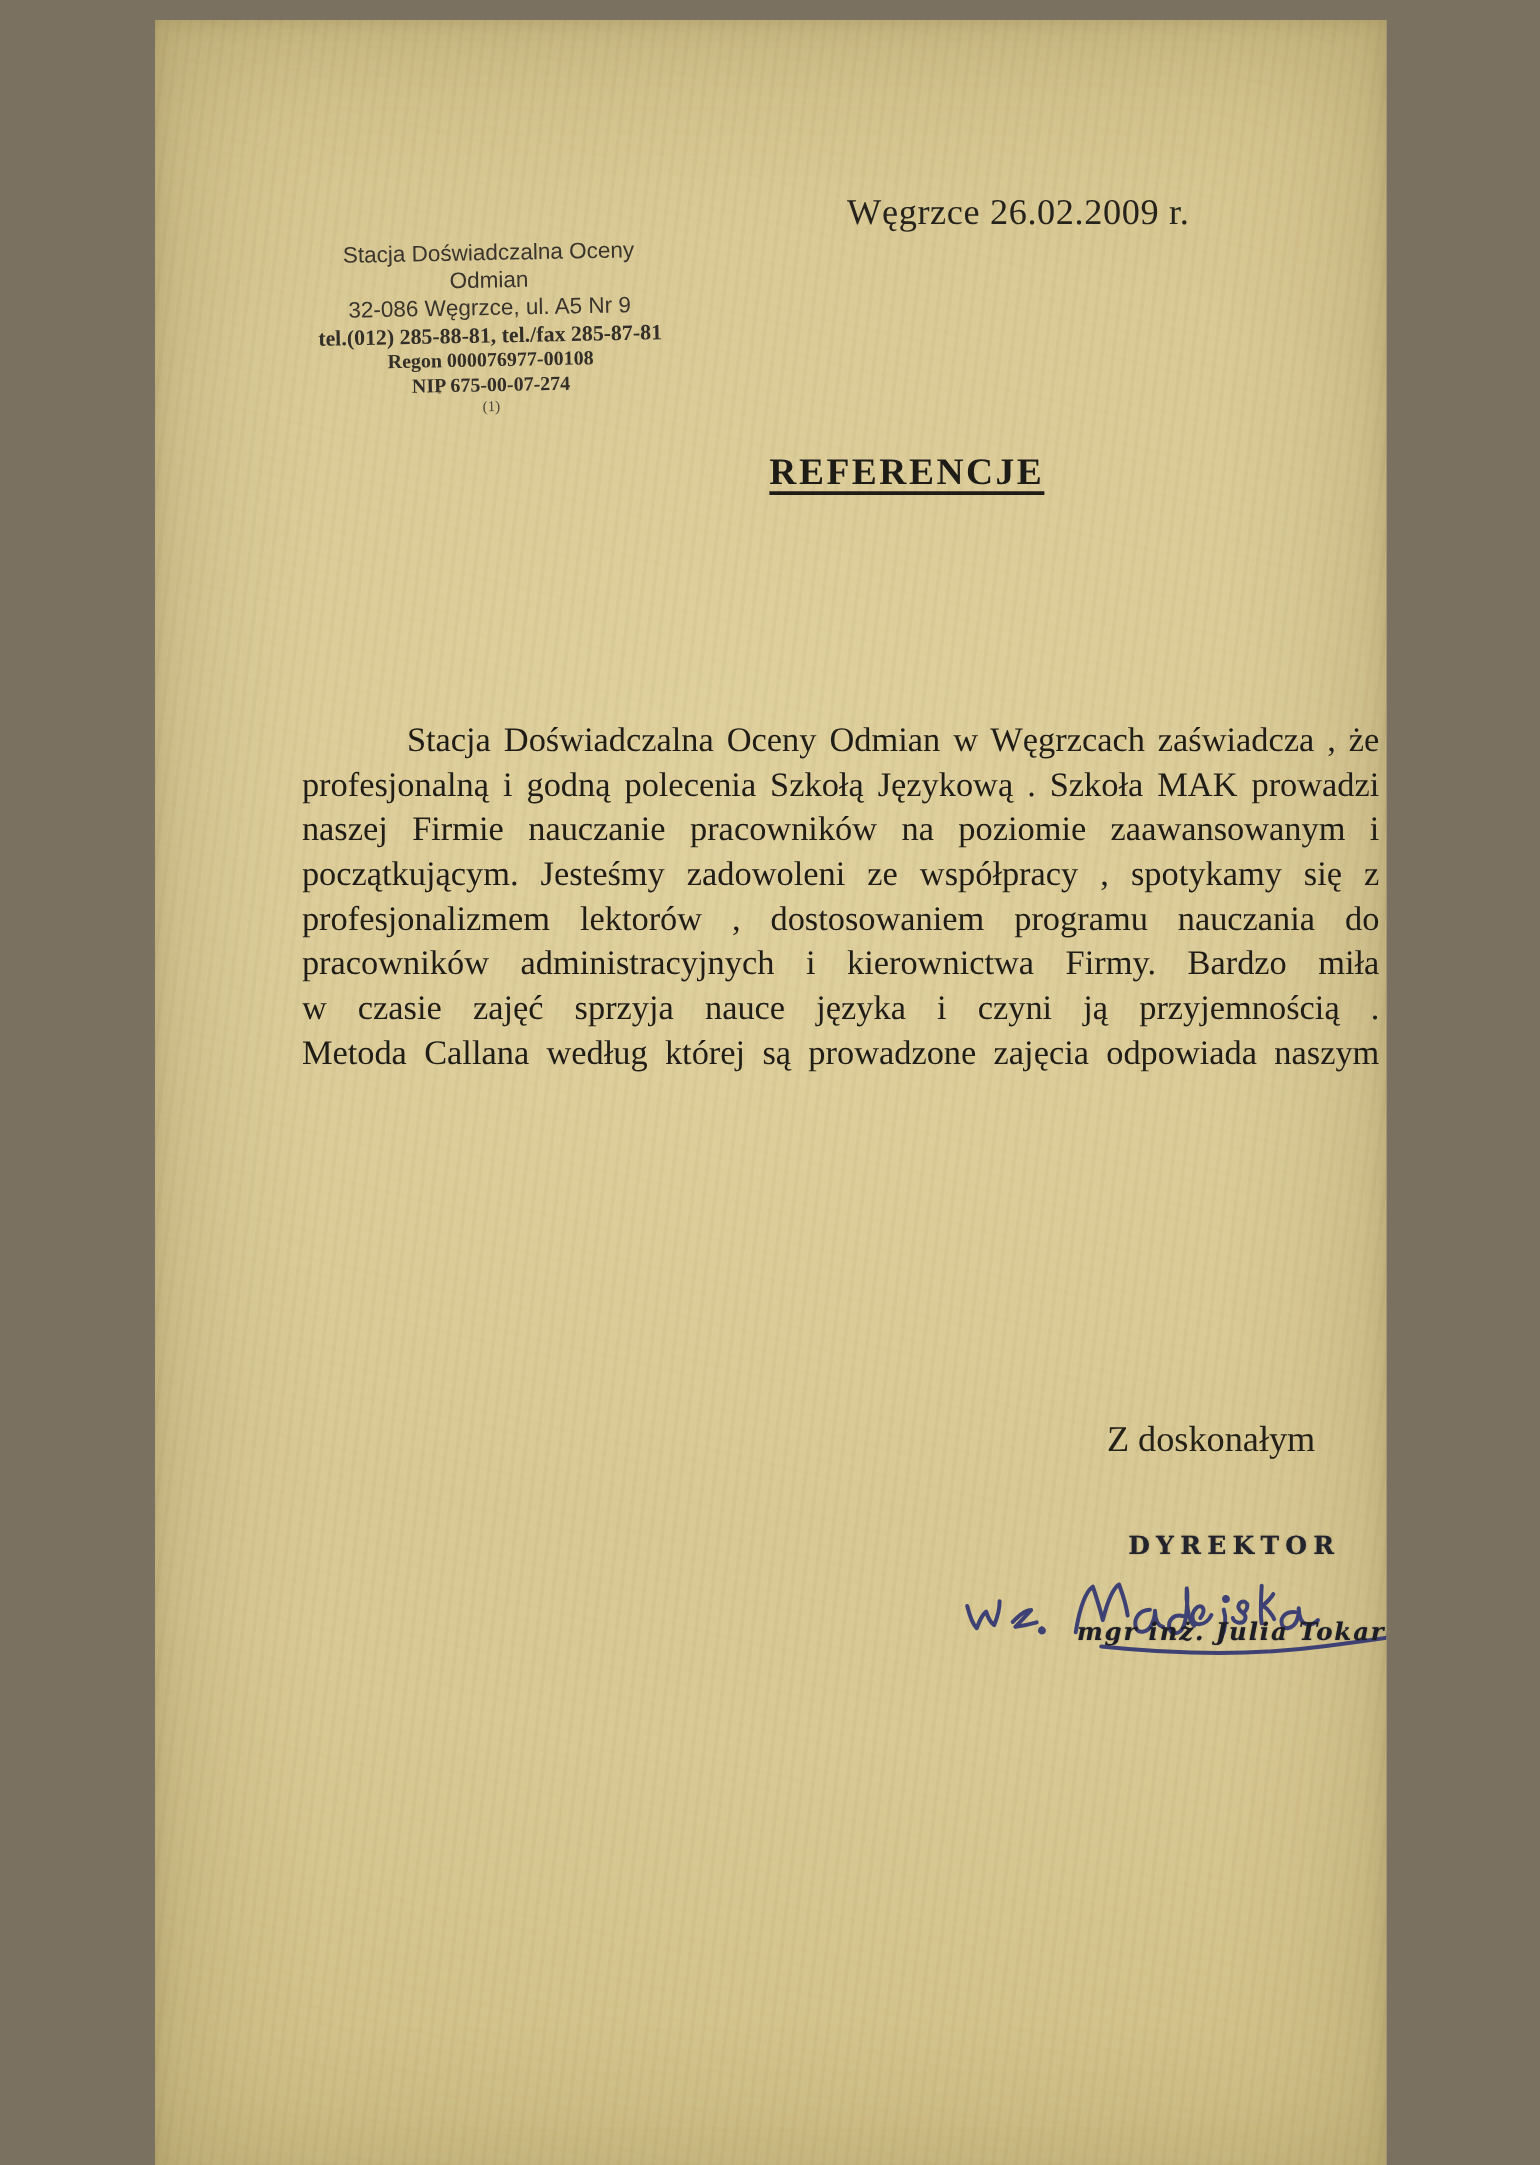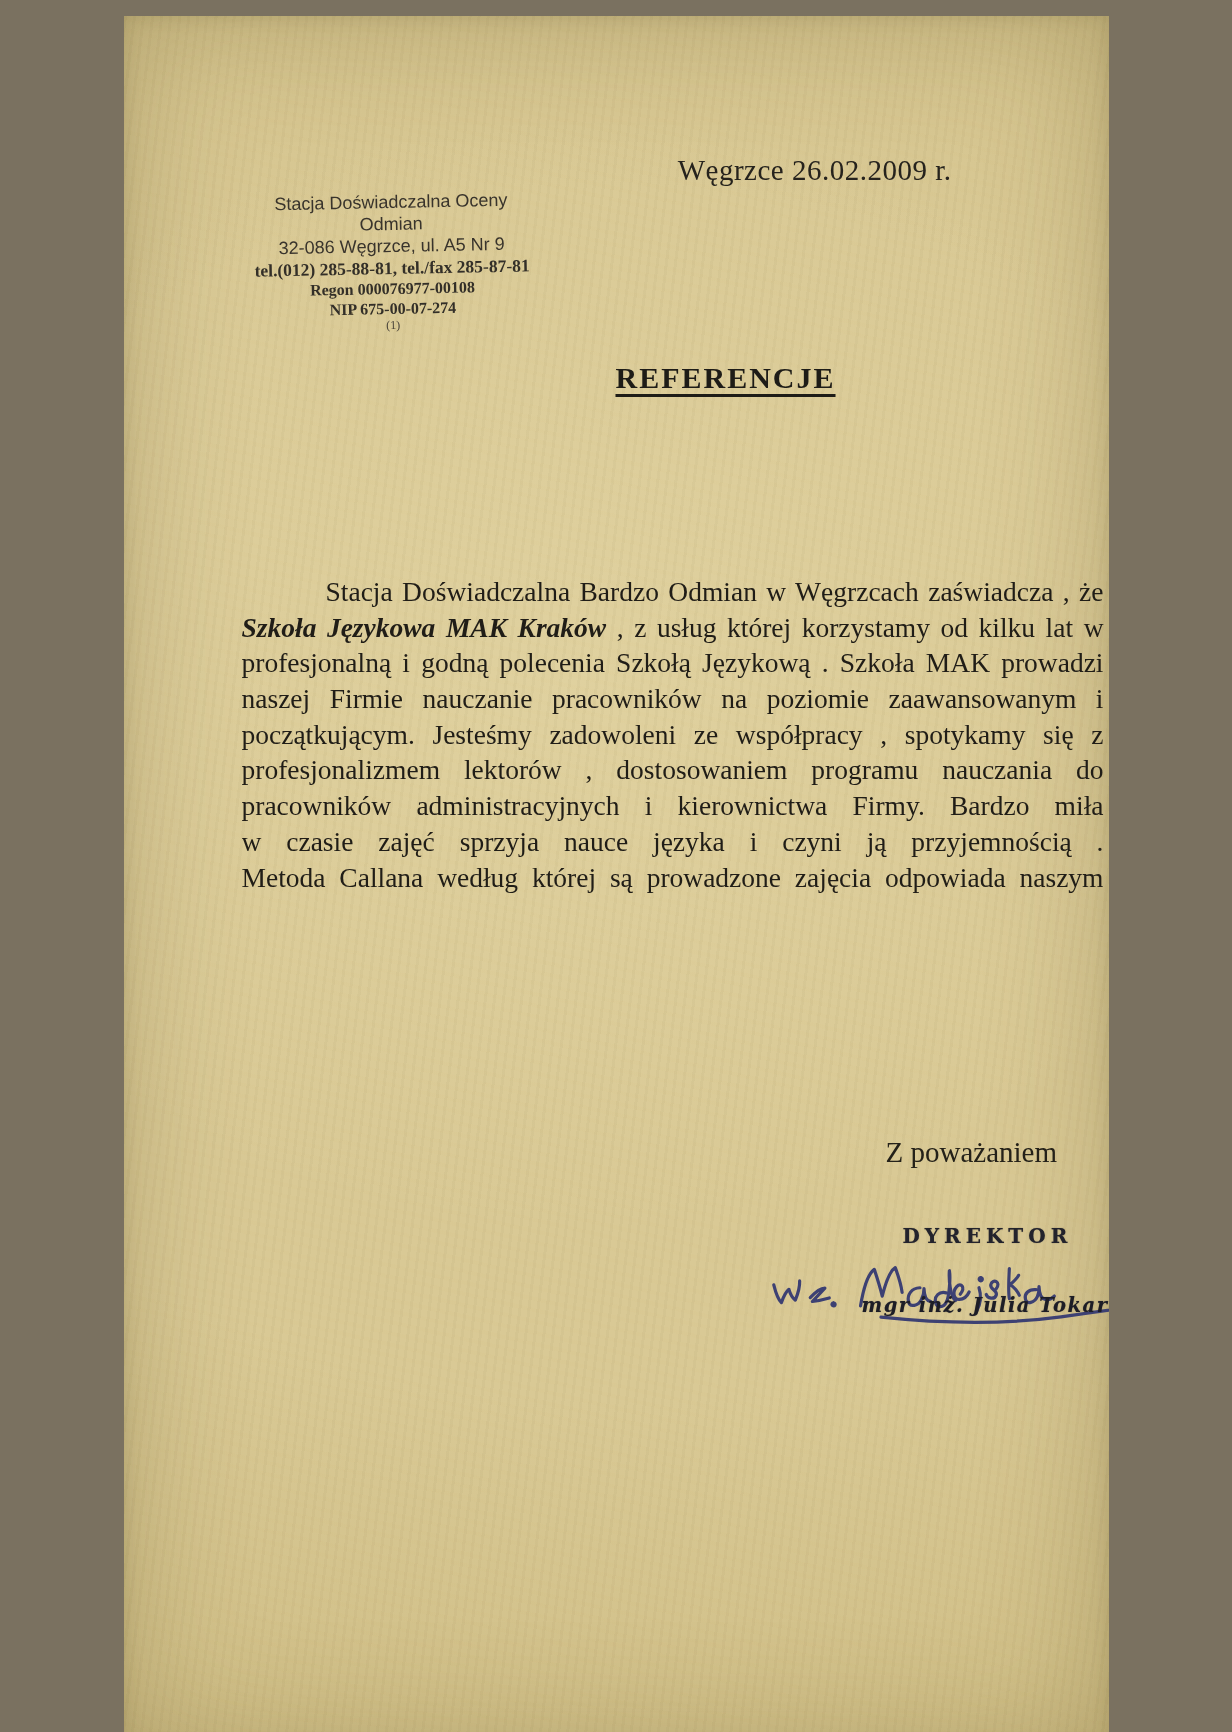--- a/index.html
+++ b/index.html
@@ -100,32 +100,31 @@
     <div class="lh-small">Regon 000076977-00108</div>
     <div class="lh-small">NIP 675-00-07-274</div>
     <div class="lh-tiny">(1)</div>
   </div>
 
   <div class="doc-title">
     <span>REFERENCJE</span>
   </div>
 
   <div class="body-text">
-      <div class="body-line indent"><span>Stacja Doświadczalna Bardzo Odmian w Węgrzcach zaświadcza , że</span></div>
-      <div class="body-line"><span class="bi">Szkoła Językowa MAK  Kraków</span><span> , z usług której korzystamy od kilku  lat w</span></div>
+      <div class="body-line indent"><span>Stacja Doświadczalna Oceny Odmian w Węgrzcach zaświadcza , że</span></div>
       <div class="body-line"><span>profesjonalną i godną polecenia Szkołą Językową .  Szkoła MAK prowadzi w</span></div>
       <div class="body-line"><span>naszej Firmie nauczanie pracowników na poziomie zaawansowanym i</span></div>
       <div class="body-line"><span>początkującym. Jesteśmy zadowoleni ze współpracy , spotykamy się z dużym</span></div>
       <div class="body-line"><span>profesjonalizmem lektorów , dostosowaniem programu nauczania do naszych</span></div>
       <div class="body-line"><span>pracowników administracyjnych i kierownictwa Firmy. Bardzo miła atmosfera</span></div>
       <div class="body-line"><span>w czasie zajęć sprzyja nauce języka i czyni ją przyjemnością .</span></div>
       <div class="body-line"><span>Metoda Callana według której są prowadzone zajęcia odpowiada naszym</span></div>
     </div>
 
-  <div class="valediction">Z poważaniem</div>
+  <div class="valediction">Z doskonałym</div>
 
   <div class="signer-title">DYREKTOR</div>
 
   <div class="signature-wrap">
     <svg width="420" height="80" viewBox="0 0 420 80">
       <g fill="none" stroke="#3d4173" stroke-width="3.2" stroke-linecap="round" stroke-linejoin="round">
         <path d="M14 30 q3 14 7 18 q4-10 8-13 q2 8 6 11 q5-11 5-19"></path>
         <path d="M50 44 q9-9 15-9 l-13 13 q9-1 17-3"></path>
         <path d="M73 50 a1.6 1.6 0 1 0 .1 0"></path>
         <path d="M100 54 q6-30 15-36 q5 17 7 27 q7-24 14-28 q5 15 6 25"></path>

